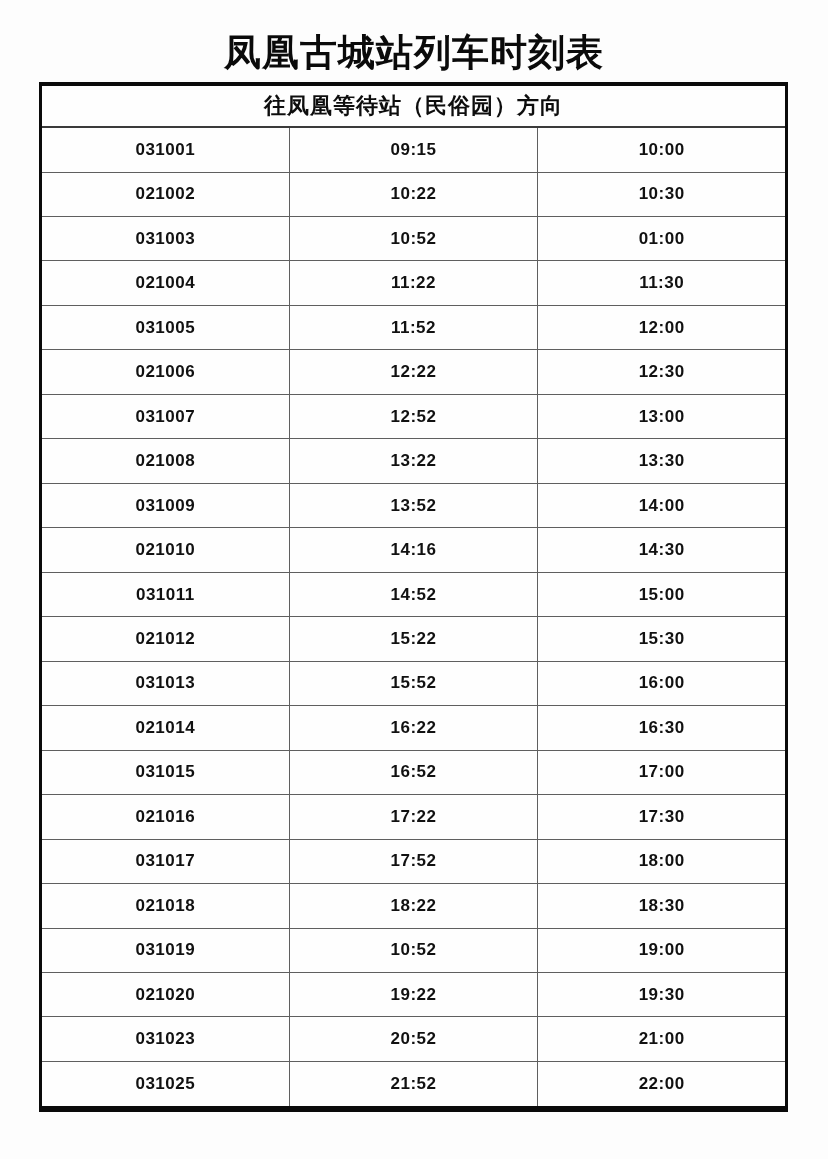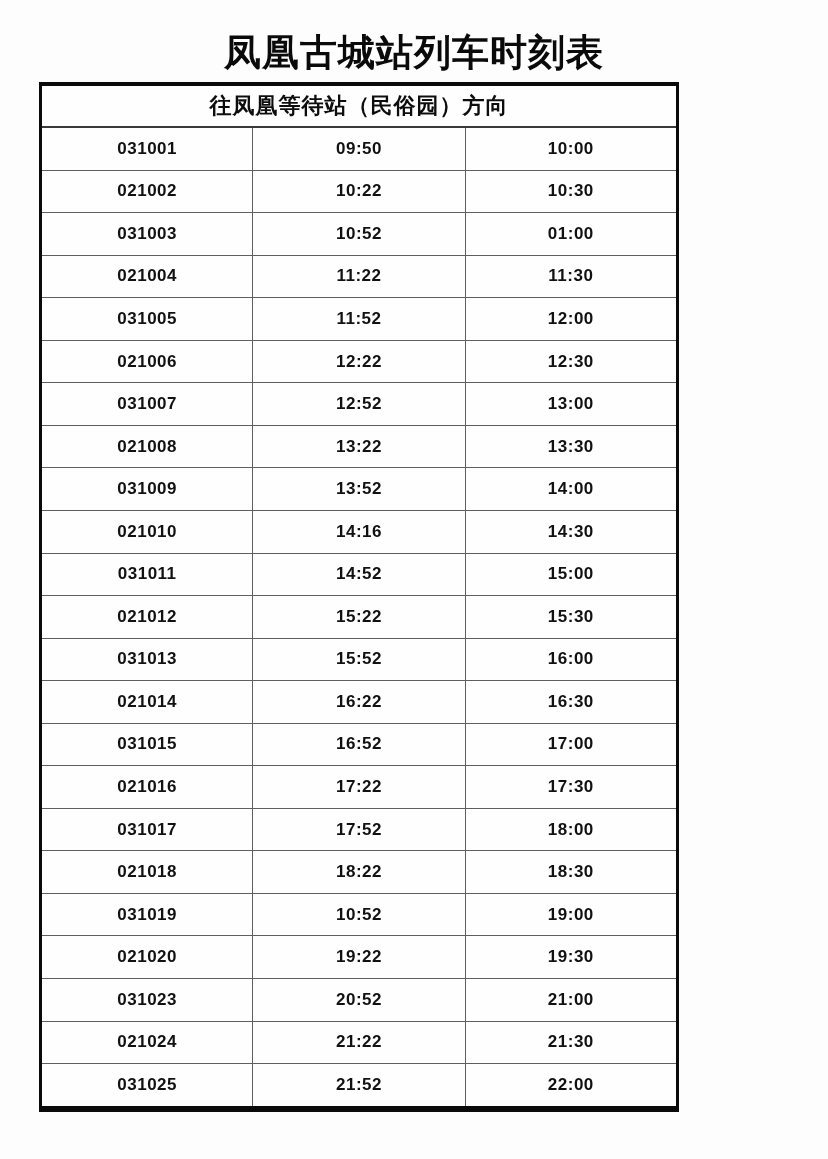--- a/index.html
+++ b/index.html
@@ -25,21 +25,21 @@
     text-align: center;
     font-size: 37px;
     font-weight: 700;
     letter-spacing: 1px;
     color: #0a0a0a;
   }
   table.timetable {
     position: absolute;
     left: 39px;
     top: 82px;
-    width: 640px;
+    width: 749px;
     height: 1030px;
     border-collapse: collapse;
     table-layout: fixed;
     background: #fefefe;
     border: 3px solid #0a0a0a;
     border-top-width: 4px;
     border-bottom-width: 6px;
     padding-left: 36px;
   }
   .timetable col { width: 33.33%; }
@@ -86,21 +86,21 @@
       <col>
     </colgroup>
     <thead>
       <tr class="direction-row">
         <td colspan="3">往凤凰等待站（民俗园）方向</td>
       </tr>
     </thead>
     <tbody>
         <tr>
           <td>031001</td>
-          <td>09:50</td>
+          <td>09:15</td>
           <td>10:00</td>
         </tr>
         <tr>
           <td>021002</td>
           <td>10:22</td>
           <td>10:30</td>
         </tr>
         <tr>
           <td>031003</td>
           <td>10:52</td>
@@ -188,25 +188,20 @@
         </tr>
         <tr>
           <td>021020</td>
           <td>19:22</td>
           <td>19:30</td>
         </tr>
         <tr>
           <td>031023</td>
           <td>20:52</td>
           <td>21:00</td>
-        </tr>
-        <tr>
-          <td>021024</td>
-          <td>21:22</td>
-          <td>21:30</td>
         </tr>
         <tr>
           <td>031025</td>
           <td>21:52</td>
           <td>22:00</td>
         </tr>
       </tbody>
   </table>
 </div>
 

